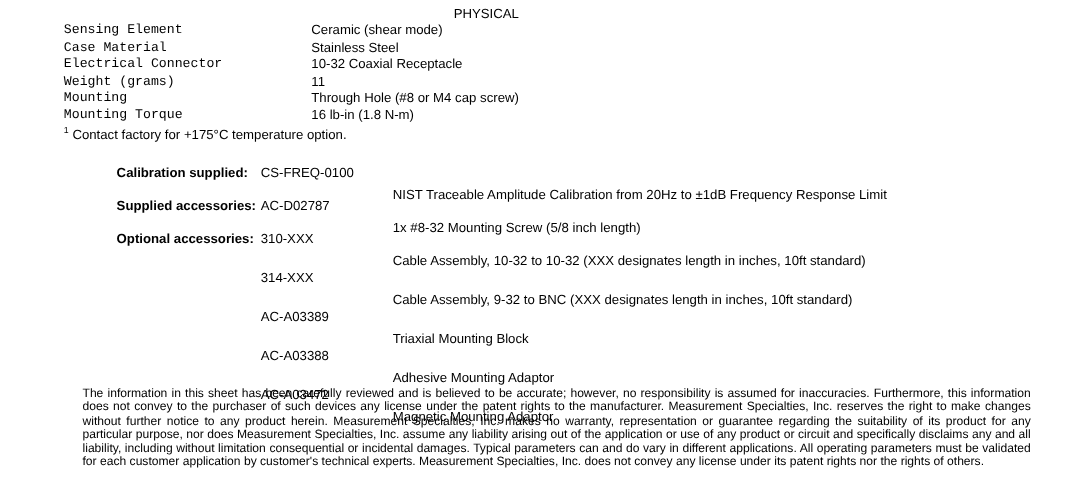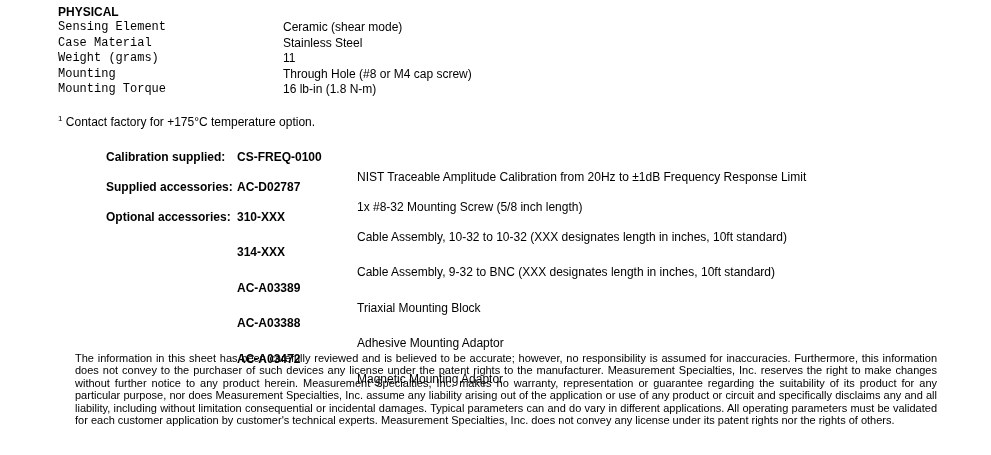--- a/index.html
+++ b/index.html
@@ -16,23 +16,24 @@
   
   .physical {
     position: absolute;
     left: 58px;
     top: 5px;
     font-size: 12px;
     line-height: 15.4px;
   }
   .physical-heading {
     font-size: 12px;
-    font-weight: bold;
+    font-weight: normal;
     margin: 0;
     line-height: 15.4px;
+    text-align: right;
   }
   .spec-label { display: inline-block; width: 225px; vertical-align: top; font-family: Liberation Mono, monospace; }
   .spec-value { display: inline-block; vertical-align: top; white-space: nowrap; }
 
   
   .footnote {
     position: absolute;
     left: 58px;
     top: 114px;
     font-size: 12px;
@@ -46,21 +47,21 @@
     left: 58px;
     font-size: 12px;
     line-height: 15.4px;
     display: grid;
     grid-template-columns: 179px 120px auto;
   }
   .acc-row-calibration { top: 150px; }
   .acc-row-supplied    { top: 180px; }
   .acc-row-optional    { top: 210px; }
   .acc-label { grid-column: 1; font-weight: bold; white-space: nowrap; margin-left: 48px; }
-  .acc-part  { grid-column: 2; white-space: nowrap; font-weight: bold; }
+  .acc-part  { grid-column: 2; white-space: nowrap; }
   .acc-desc  { grid-column: 3; white-space: nowrap; margin-top: 20px; }
 
   
   .disclaimer {
     position: absolute;
     left: 75px;
     top: 352px;
     width: 862px;
     font-size: 11px;
     line-height: 12.4px;
@@ -73,20 +74,23 @@
 
 <div class="page">
 
   <section class="physical">
     <h2 class="physical-heading">PHYSICAL</h2>
     <div class="spec-row">
       <span class="spec-label">Sensing Element</span><span class="spec-value">Ceramic (shear mode)</span>
     </div>
     <div class="spec-row">
       <span class="spec-label">Case Material</span><span class="spec-value">Stainless Steel</span>
+    </div>
+    <div class="spec-row">
+      <span class="spec-label">Electrical Connector</span><span class="spec-value">10-32 Coaxial Receptacle</span>
     </div>
     <div class="spec-row">
       <span class="spec-label">Weight (grams)</span><span class="spec-value">11</span>
     </div>
     <div class="spec-row">
       <span class="spec-label">Mounting</span><span class="spec-value">Through Hole (#8 or M4 cap screw)</span>
     </div>
     <div class="spec-row">
       <span class="spec-label">Mounting Torque</span><span class="spec-value">16 lb-in (1.8 N-m)</span>
     </div>

